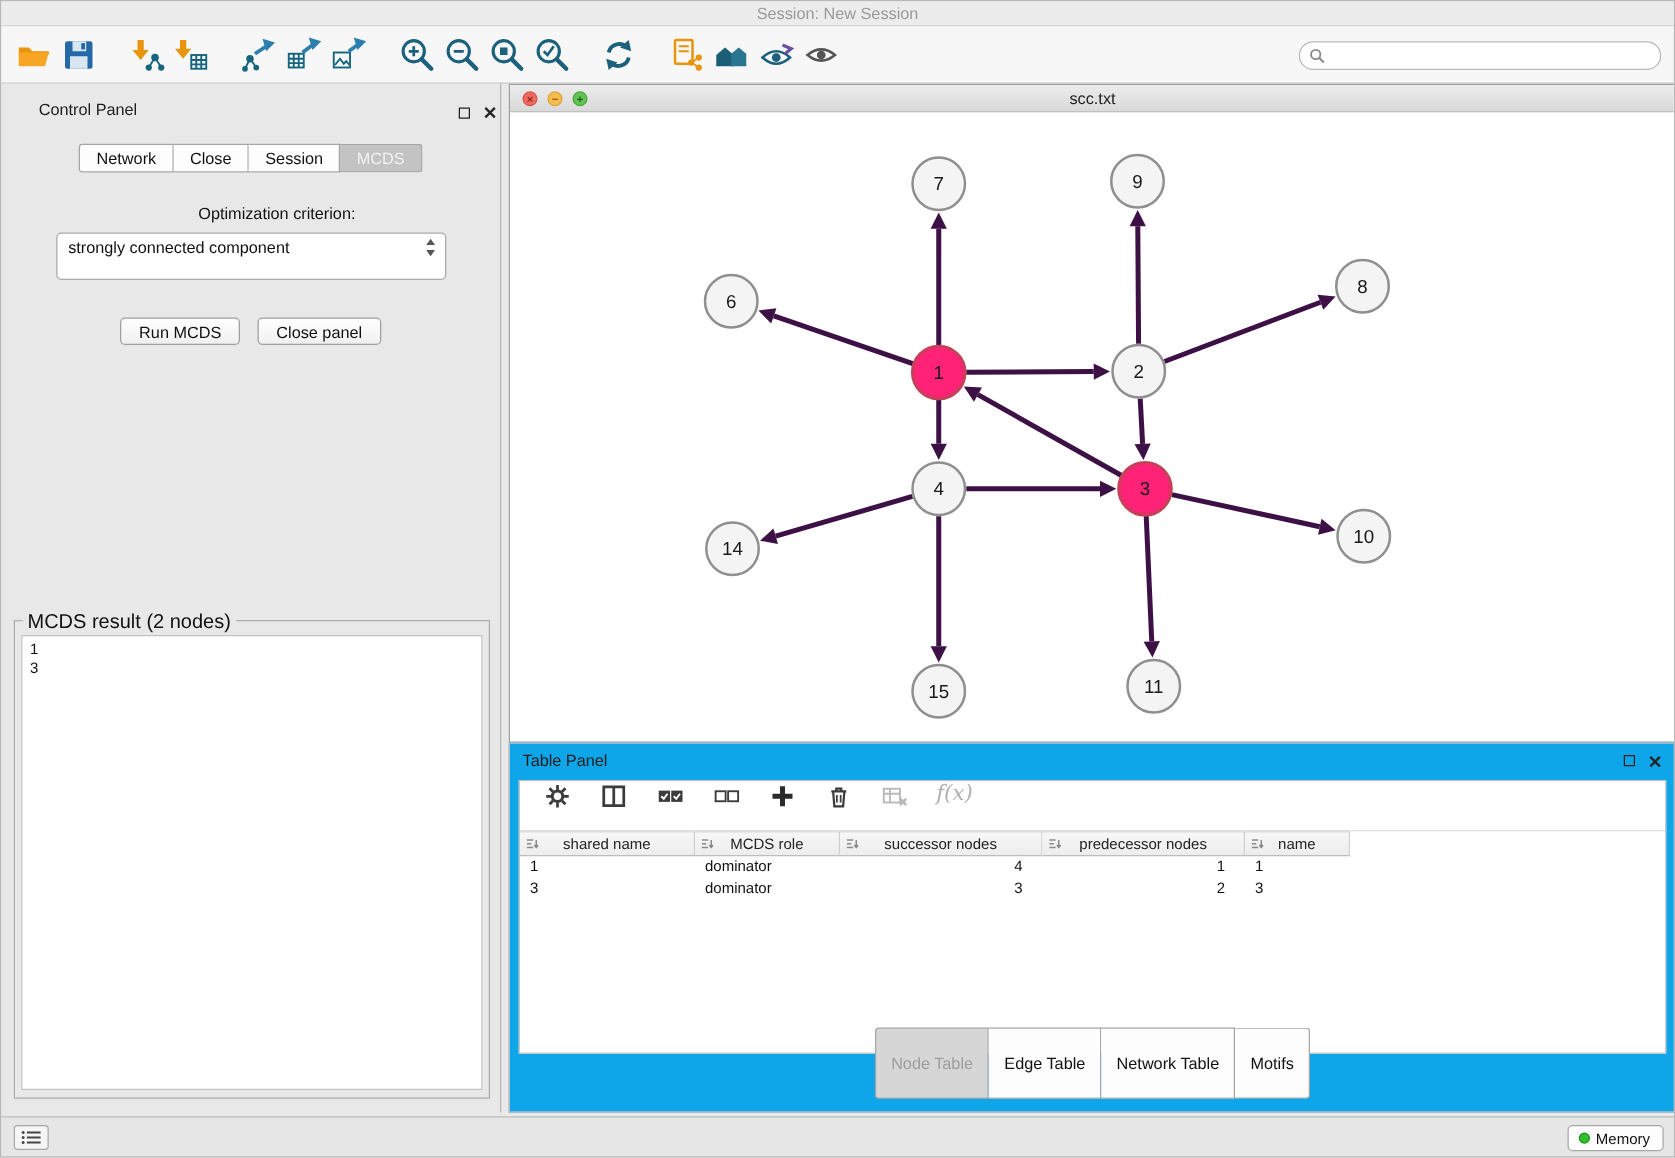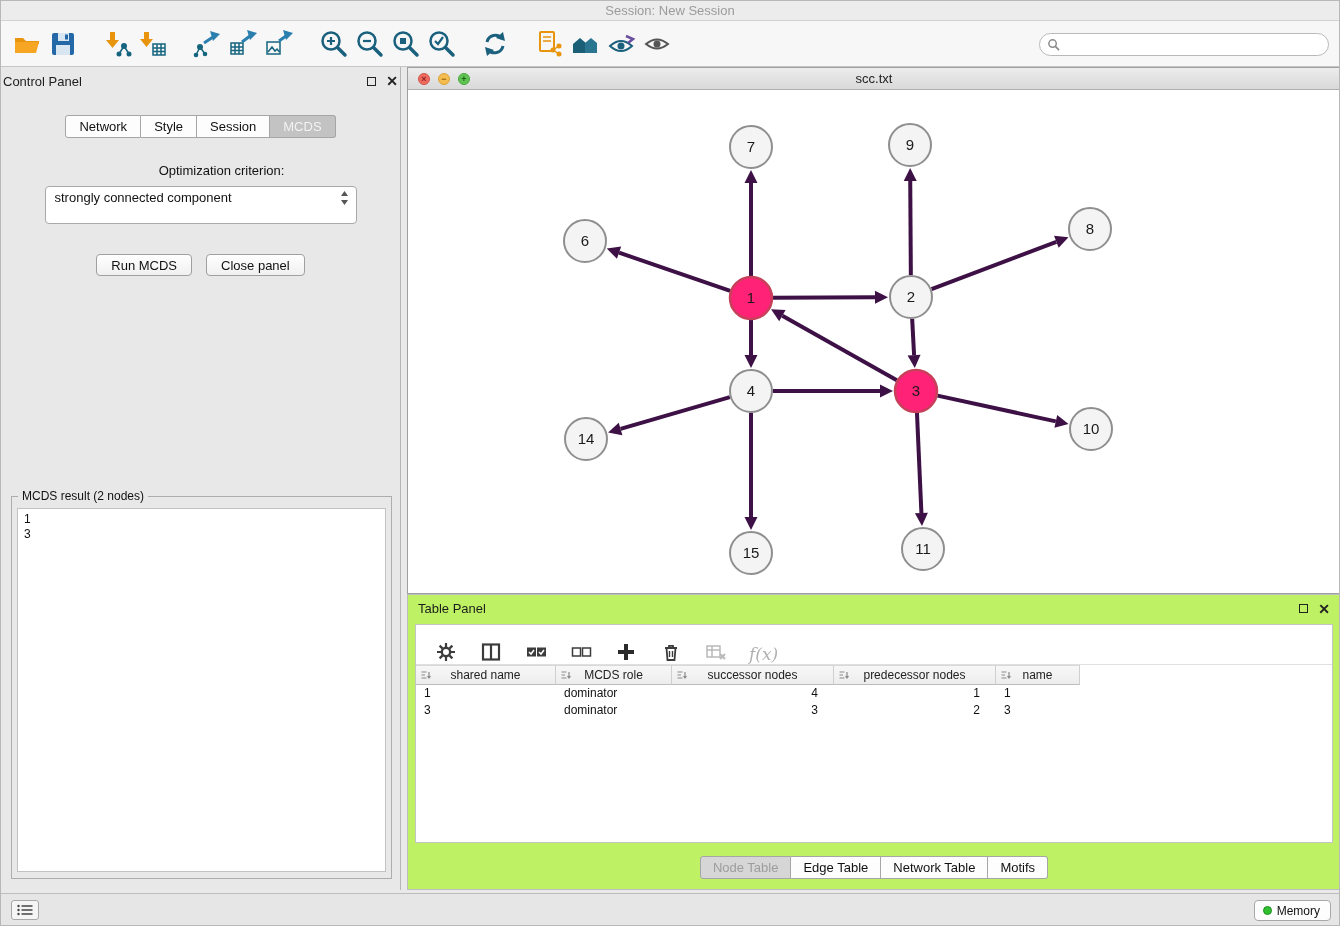--- a/index.html
+++ b/index.html
@@ -13,66 +13,66 @@
   
   .toolbar { position:absolute; left:0; top:20px; width:100%; height:46px; background:#f7f7f7; border-bottom:1px solid #c6c6c6; display:flex; align-items:center; padding-left:8px; }
   .tb-btn { width:36px; height:36px; display:flex; align-items:center; justify-content:center; cursor:default; }
   .tb-gap { width:18px; }
   .search-wrap { position:absolute; right:10px; top:12px; width:290px; height:23px; }
   .search-wrap svg { position:absolute; left:8px; top:5px; }
   input.search { width:100%; height:100%; border:1px solid #b9b9b9; border-radius:12px; background:#fff; padding:0 10px 0 26px; font-size:12px; outline:none; }
 
   
   .control-panel { position:absolute; left:0; top:66px; width:400px; height:823px; background:#e8e8e8; border-right:1px solid #b5b5b5; }
-  .cp-header { height:28px; display:flex; align-items:center; padding:0 2px; }
+  .cp-header { height:28px; display:flex; align-items:flex-end; padding:0 2px;margin-left:28px; }
   .panel-title { font-size:13px; color:#1d1d1d; flex:1; }
   .win-btns { display:flex; align-items:center; gap:10px; }
   .float-sq { width:9px; height:9px; border:1.6px solid #222; display:inline-block; }
   .close-x { font-size:14px; font-weight:bold; color:#222; line-height:10px; }
   .cp-tabs { display:flex; justify-content:center; margin-top:20px; }
   .cp-tab { background:#fdfdfd; border:1px solid #a6a6a6; border-left:none; padding:3px 13px; font-size:13px; color:#111; }
   .cp-tab:first-child { border-left:1px solid #a6a6a6; border-radius:3px 0 0 3px; }
   .cp-tab:last-child { border-radius:0 3px 3px 0; }
   .cp-tab.active { background:#c3c3c3; color:#f2f2f2; }
   .opt-label { text-align:center; font-size:13px; color:#111; margin-top:25px;padding-left:42px; }
   .dropdown { position:relative; width:312px; height:38px; margin:8px auto 0; background:#fff; border:1px solid #a9a9a9; border-radius:4px; font-size:13px; color:#111; line-height:21px; padding-left:9px; }
   .dd-arrows { position:absolute; right:7px; top:3px; }
   .btn-row { display:flex; justify-content:center; gap:14px; margin-top:30px; }
   .push-btn { height:22px; padding:0 14px; font-size:13px; color:#111; background:linear-gradient(#ffffff,#f0f0f0); border:1px solid #a0a0a0; border-radius:4px; }
   .result-box { position:absolute; left:10px; right:8px; top:429px; bottom:11px; border:1px solid #adadad; }
-  .result-label { position:absolute; top:-8px; left:6px; background:#e8e8e8; padding:0 4px; font-size:12px; color:#111; }
+  .result-label { position:absolute; top:-8px; left:6px; background:#e8e8e8; padding:0 4px; font-size:16px; color:#111; }
   .result-inner { position:absolute; left:5px; right:5px; top:11px; bottom:6px; background:#fff; border:1px solid #c2c2c2; font-size:12px; color:#111; padding:3px 6px; line-height:15px; overflow:hidden; }
 
   
   .network-window { position:absolute; left:406px; top:66px; width:934px; height:527px; background:#fff; border:1px solid #9f9f9f; }
   .nw-titlebar { position:relative; height:22px; background:linear-gradient(#ececec,#d9d9d9); border-bottom:1px solid #b0b0b0; }
   .traffic { position:absolute; left:10px; top:5px; display:flex; gap:8px; }
   .tl { width:12px; height:12px; border-radius:50%; display:flex; align-items:center; justify-content:center; font-size:9px; font-weight:bold; line-height:1; }
   .tl.red { background:#ee6a5f; border:1px solid #d5554a; color:#8e231b; }
   .tl.yellow { background:#f5bd4f; border:1px solid #dba338; color:#8f5b00; }
   .tl.green { background:#61c354; border:1px solid #4aa73c; color:#1d6410; }
   .nw-title { text-align:center; font-size:13px; color:#222; line-height:21px; }
   .nw-content { position:absolute; left:0; top:22px; right:0; bottom:0; background:#fff; }
   #network-svg { position:absolute; left:0; top:0; }
 
   
-  .table-panel { position:absolute; left:406px; top:593px; width:934px; height:296px; background:#bef264; border:1px solid #bdbdbd; }
+  .table-panel { position:absolute; left:406px; top:593px; width:934px; height:296px; background:#0ea5e9; border:1px solid #bdbdbd; }
   .tp-header { height:27px; display:flex; align-items:center; padding:0 10px; }
   .tp-body { position:absolute; left:7px; right:7px; top:29px; bottom:46px; background:#fff; border:1px solid #c4c4c4; overflow:hidden; }
-  .tp-toolbar { height:40px; display:flex; align-items:flex-end; gap:21px; padding-left:18px; border-bottom:1px solid #e0e0e0; }
+  .tp-toolbar { height:40px; display:flex; align-items:flex-start; gap:21px; padding-left:18px; border-bottom:1px solid #e0e0e0; }
   .ticon { display:flex; align-items:center; justify-content:center; width:24px; height:24px; }
   .fx-label { font-family:"DejaVu Serif", serif; font-style:italic; font-size:17px; color:#b0b0b0; }
   .t-header { display:grid; grid-template-columns:140px 116px 162px 162px 84px; height:20px; width:664px; }
   .t-hcell { position:relative; background:linear-gradient(#f7f7f7,#ededed); border-right:1px solid #cfcfcf; border-bottom:1px solid #bdbdbd; border-top:1px solid #d8d8d8; font-size:12px; color:#222; display:flex; align-items:center; justify-content:center; }
   .t-hcell .sort-ic { position:absolute; left:4px; top:4px; }
   .t-row { display:grid; grid-template-columns:140px 116px 162px 162px 84px; height:17px; width:664px; }
   .t-cell { font-size:12px; color:#111; padding:1px 8px 0; white-space:nowrap; overflow:hidden; }
   .t-cell.right { text-align:right; padding-right:16px; }
   .tp-tabs { position:absolute; left:0; right:0; bottom:10px; display:flex; justify-content:center; }
-  .tp-tab { background:#fdfdfd; border:1px solid #a6a6a6; border-left:none; padding:3px 12px; font-size:13px; color:#111; }
+  .tp-tab { background:#fdfdfd; border:1px solid #a6a6a6; border-left:none; padding:20px 12px; font-size:13px; color:#111; }
   .tp-tab:first-child { border-left:1px solid #a6a6a6; border-radius:3px 0 0 3px; }
   .tp-tab:last-child { border-radius:0 3px 3px 0; }
   .tp-tab.active { background:#d6d6d6; color:#9d9d9d; }
 
   
   .statusbar { position:absolute; left:0; bottom:0; width:100%; height:32px; background:#e6e6e6; border-top:1px solid #bdbdbd; }
   .sb-left-btn { position:absolute; left:10px; top:6px; width:28px; height:20px; background:#f5f5f5; border:1px solid #a8a8a8; border-radius:3px; display:flex; align-items:center; justify-content:center; }
   .memory-btn { position:absolute; right:8px; top:6px; height:21px; padding:0 10px 0 8px; background:#fdfdfd; border:1px solid #a8a8a8; border-radius:4px; display:flex; align-items:center; gap:5px; font-size:12px; color:#111; }
   .mem-dot { width:9px; height:9px; border-radius:50%; background:#2fbf2f; border:1px solid #1f8f1f; }
 </style>
@@ -229,21 +229,21 @@
   <div class="control-panel">
     <div class="cp-header">
       <div class="panel-title">Control Panel</div>
       <div class="win-btns">
         <span class="float-sq"></span>
         <span class="close-x">✕</span>
       </div>
     </div>
     <div class="cp-tabs">
       <div class="cp-tab">Network</div>
-      <div class="cp-tab">Style</div>
+      <div class="cp-tab">Close</div>
       <div class="cp-tab">Session</div>
       <div class="cp-tab active">MCDS</div>
     </div>
     <div class="opt-label">Optimization criterion:</div>
     <div class="dropdown">
       <span>strongly connected component</span>
       <span class="dd-arrows">
         <svg width="9" height="16" viewBox="0 0 9 16">
             <polygon points="4.5,1 8,6 1,6" fill="#555"></polygon>
             <polygon points="4.5,15 1,10 8,10" fill="#555"></polygon>

